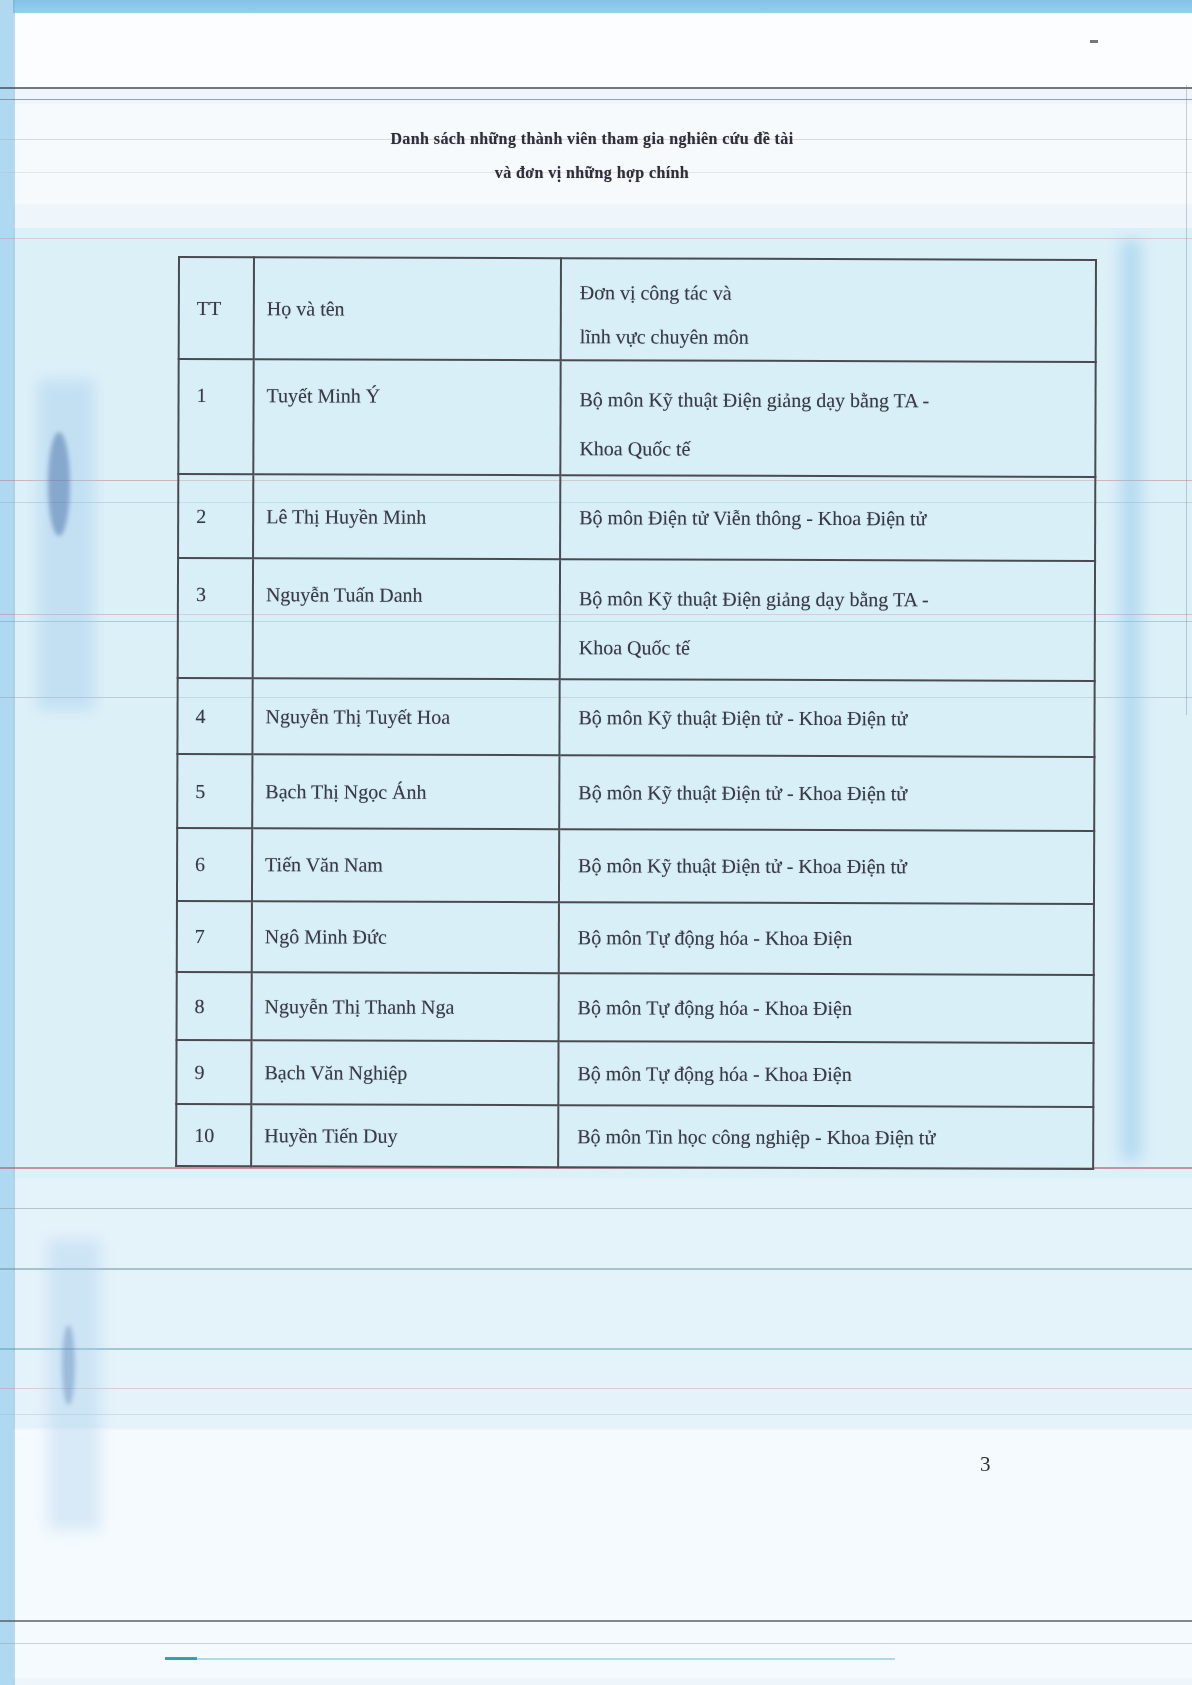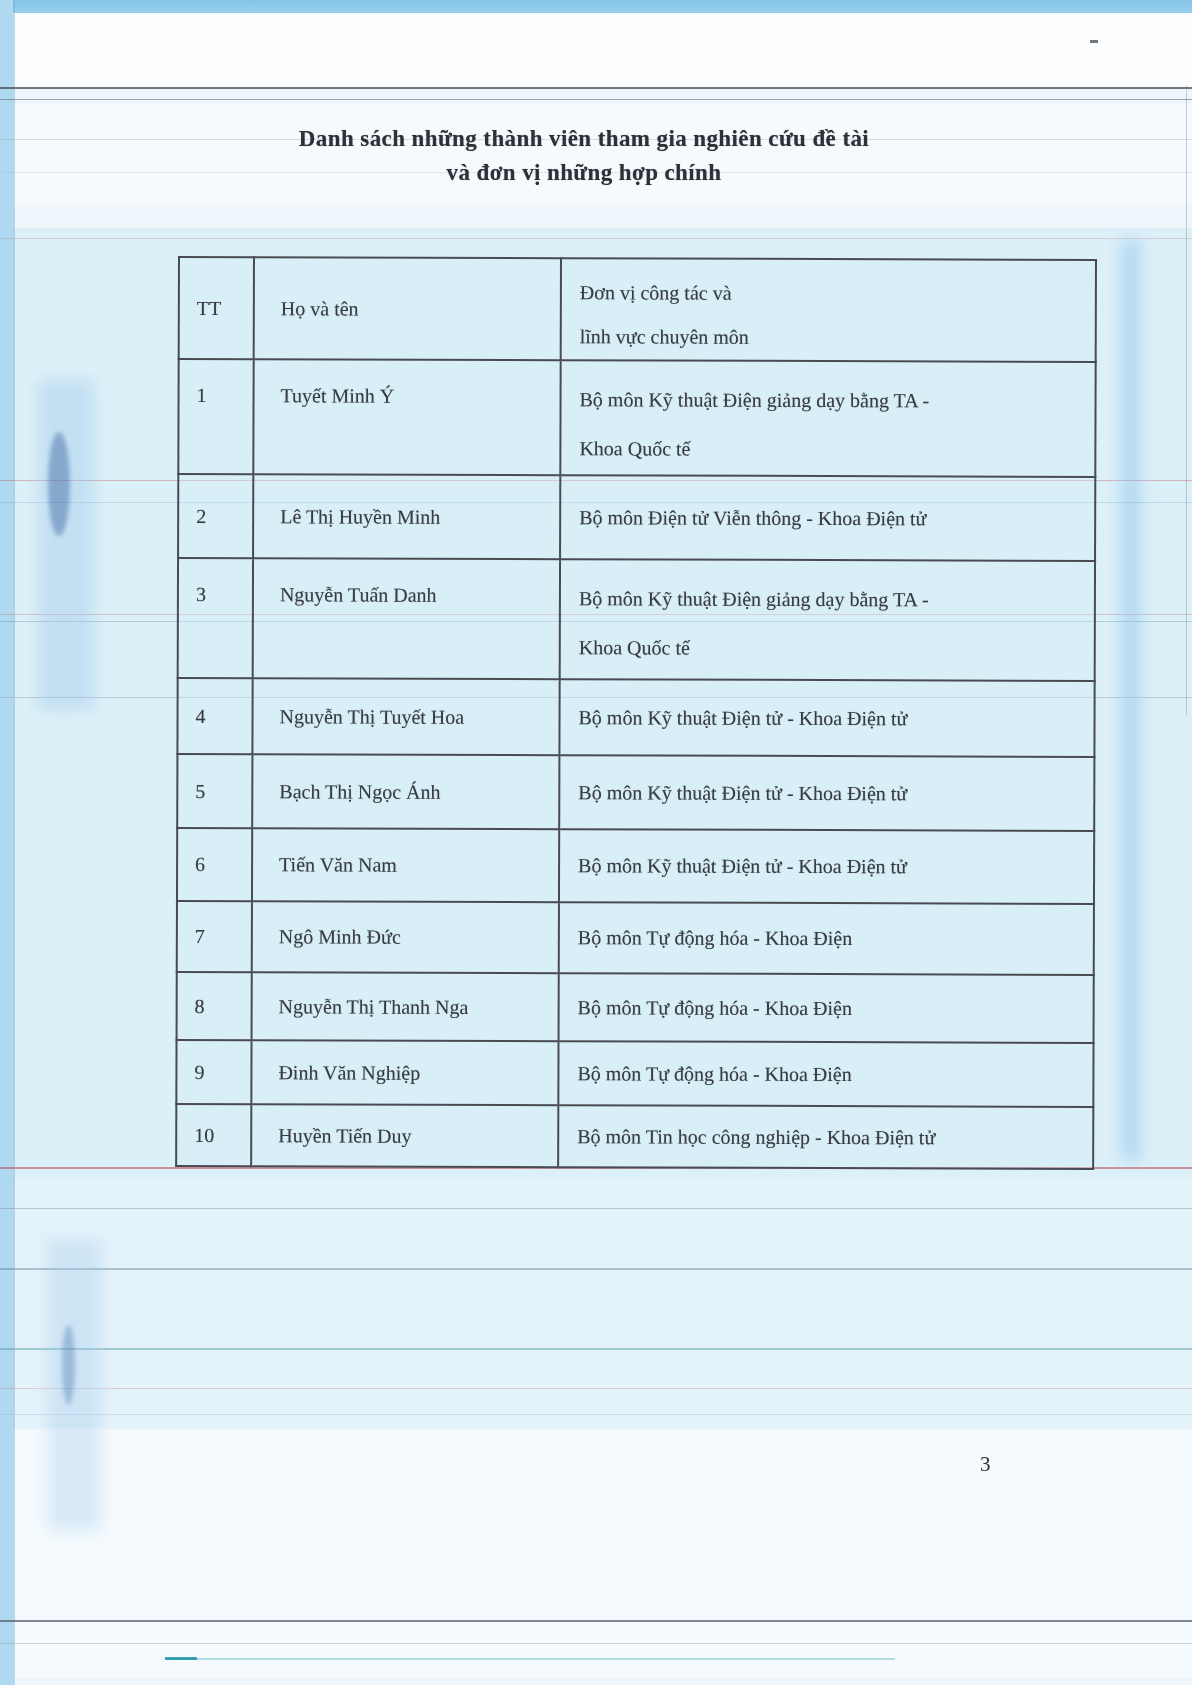--- a/index.html
+++ b/index.html
@@ -26,41 +26,41 @@
     background:linear-gradient(180deg,#84c3e7,#98cfec);}
   .left-strip{position:absolute;top:0;left:0;width:13px;height:100%;background:#aed9f0;}
   .left-strip-edge{position:absolute;top:0;left:13px;width:2px;height:100%;background:rgba(120,170,210,0.45);}
   
   .hline{position:absolute;left:0;width:100%;pointer-events:none;}
   .vline{position:absolute;pointer-events:none;}
   .blob{position:absolute;pointer-events:none;border-radius:50%;}
   .streak{position:absolute;pointer-events:none;filter:blur(7px);}
   
   .title{
-    position:absolute;top:122px;left:24px;width:1120px;
-    text-align:center;font-weight:bold;font-size:23px;line-height:34px;
+    position:absolute;top:122px;left:32px;width:1120px;
+    text-align:center;font-weight:bold;font-size:16px;line-height:34px;
     letter-spacing:0.4px;color:#2e2f38;
     text-shadow:0 0 1px rgba(46,47,56,0.45);
   }
   
   .tbl-wrap{position:absolute;top:256px;left:178px;transform:rotate(0.18deg);transform-origin:top left;}
   table.members{
     border-collapse:collapse;table-layout:fixed;
     width:917px;background:rgba(210,238,249,0.35);
     font-size:20px;color:var(--ink);
     text-shadow:0 0 1px rgba(52,54,64,0.35);
   }
   table.members td,table.members th{
     border:2px solid var(--tb);
     vertical-align:middle;text-align:left;
     font-weight:normal;overflow:hidden;
   }
   col.c-tt{width:75px;} col.c-name{width:307px;} col.c-unit{width:535px;}
   .cell-tt{padding-left:17px;}
-  .cell-name{padding-left:26px;}
+  .cell-name{padding-left:12px;}
   .cell-unit{padding-left:18px;}
   tr.hdr{height:98px;}
   tr.hdr .cell-unit{vertical-align:top;}
   tr.hdr .unit-lines{padding-top:10px;line-height:44px;}
   tr.two .cell-tt,tr.two .cell-name{vertical-align:top;padding-top:24px;}
   tr.two .cell-unit{vertical-align:top;}
   tr.two .unit-lines{padding-top:13px;line-height:49px;}
   .pagenum{position:absolute;top:1452px;left:980px;font-size:21px;color:#2f3039;}
   .speck{position:absolute;background:#3a3d46;}
 </style>
@@ -198,21 +198,21 @@
           <td class="cell-tt">8</td>
           <td class="cell-name">Nguyễn Thị Thanh Nga</td>
           <td class="cell-unit">
             <div class="unit-lines">
               <div>Bộ môn Tự động hóa - Khoa Điện</div>
             </div>
           </td>
         </tr>
         <tr style="height: 64px;">
           <td class="cell-tt">9</td>
-          <td class="cell-name">Đinh Văn Nghiệp</td>
+          <td class="cell-name">Bạch Văn Nghiệp</td>
           <td class="cell-unit">
             <div class="unit-lines">
               <div>Bộ môn Tự động hóa - Khoa Điện</div>
             </div>
           </td>
         </tr>
         <tr style="height: 62px;">
           <td class="cell-tt">10</td>
           <td class="cell-name">Huyền Tiến Duy</td>
           <td class="cell-unit">

